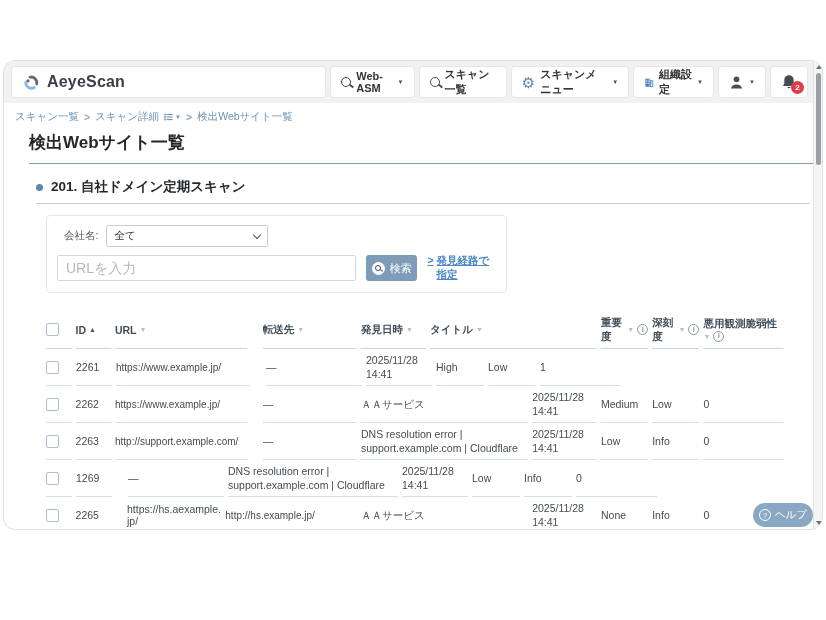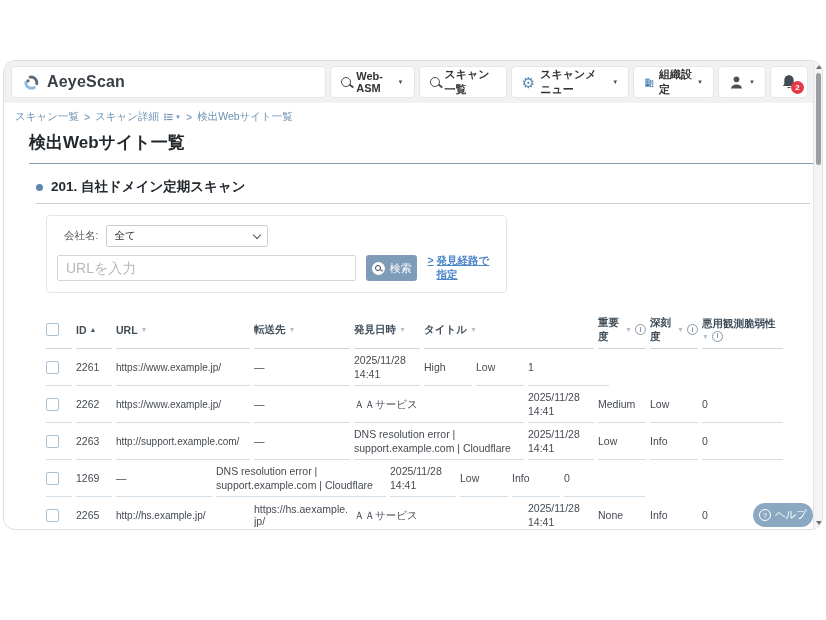--- a/index.html
+++ b/index.html
@@ -58,21 +58,21 @@
 
   
   .table { margin:18px 0 0 42px; width:737px; }
   .trow { display:flex; align-items:center; gap:4px; }
   .thead { height:38px; }
   .thead .cell { border-bottom:1px solid #c9d6e0; font-size:10.5px; font-weight:bold; color:#3f4d59; height:100%; display:flex; align-items:center; gap:3px; }
   .tr { height:37px; }
   .tr .cell { border-bottom:1px solid #d4dee6; height:100%; display:flex; align-items:center; font-size:10.5px; color:#454b52; }
   .cell { overflow:hidden; }
   .c-cb{width:26px; justify-content:flex-start;} .c-id{width:36px;} .c-url{width:134px; font-size:10px !important; word-break:break-all;}
-  .c-fwd{width:96px; word-break:break-all;} .c-title{width:170px;} .c-date{width:66px;} .c-imp{width:48px;} .c-sev{width:48px;} .c-exp{width:81px;}
+  .c-fwd{width:96px; word-break:break-all;margin-left:12px;} .c-title{width:170px;} .c-date{width:66px;} .c-imp{width:48px;} .c-sev{width:48px;} .c-exp{width:81px;}
   .sort { font-size:7px; line-height:1; color:#b3bfc9; }
   .sort-active { color:#49565f; }
   .info-ico { width:11px; height:11px; border:1px solid #8a98a5; border-radius:50%; color:#8a98a5; font-size:7.5px; font-weight:bold;
     display:inline-flex; align-items:center; justify-content:center; flex:none; font-style:normal; cursor:pointer; }
   .th-multi { display:flex; flex-direction:column; justify-content:center; gap:1px; line-height:1.15; }
   .th-icons { display:flex; align-items:center; gap:3px; }
   .checkbox { width:13px; height:13px; border:1px solid #a9bfd2; border-radius:2px; background:#fff; cursor:pointer; flex:none; }
   .two-line { display:flex; flex-direction:column; justify-content:center; line-height:1.35; }
   .redact { display:inline-block; width:22px; height:13px; background:#e3e3e3; margin-right:6px; flex:none; }
   .title-flex { display:flex; align-items:center; line-height:1.35; }
@@ -331,22 +331,22 @@
         <div class="cell c-imp lvl-low">Low</div>
         <div class="cell c-sev lvl-info">Info</div>
         <div class="cell c-exp lvl-0">0</div>
       </div>
 
       <div class="trow tr">
         <div class="cell c-cb">
             <span class="checkbox"></span>
           </div>
         <div class="cell c-id">2265</div>
+        <div class="cell c-fwd">https://hs.aexample.jp/</div>
         <div class="cell c-url">http://hs.example.jp/</div>
-        <div class="cell c-fwd">https://hs.aexample.jp/</div>
         <div class="cell c-title">
             <span class="wrap">ＡＡサービス</span>
           </div>
         <div class="cell c-date">
           <span class="two-line">
               <span>2025/11/28</span>
               <span>14:41</span>
             </span>
         </div>
         <div class="cell c-imp lvl-none">None</div>

